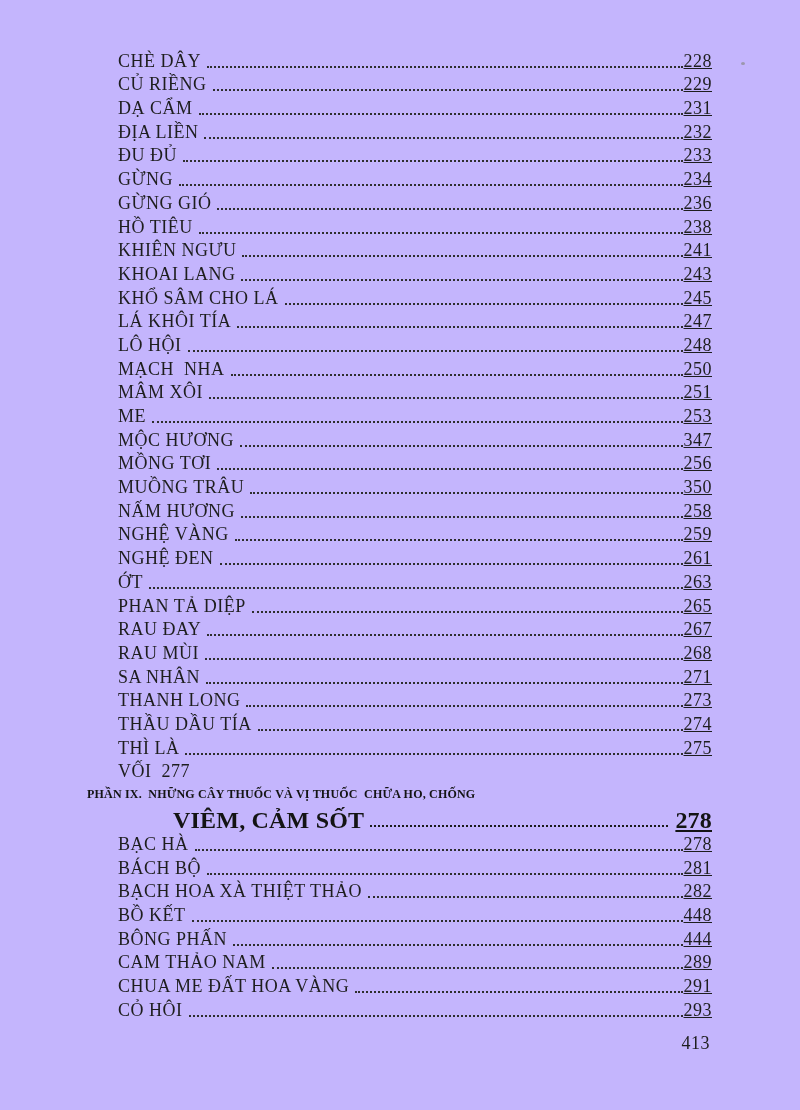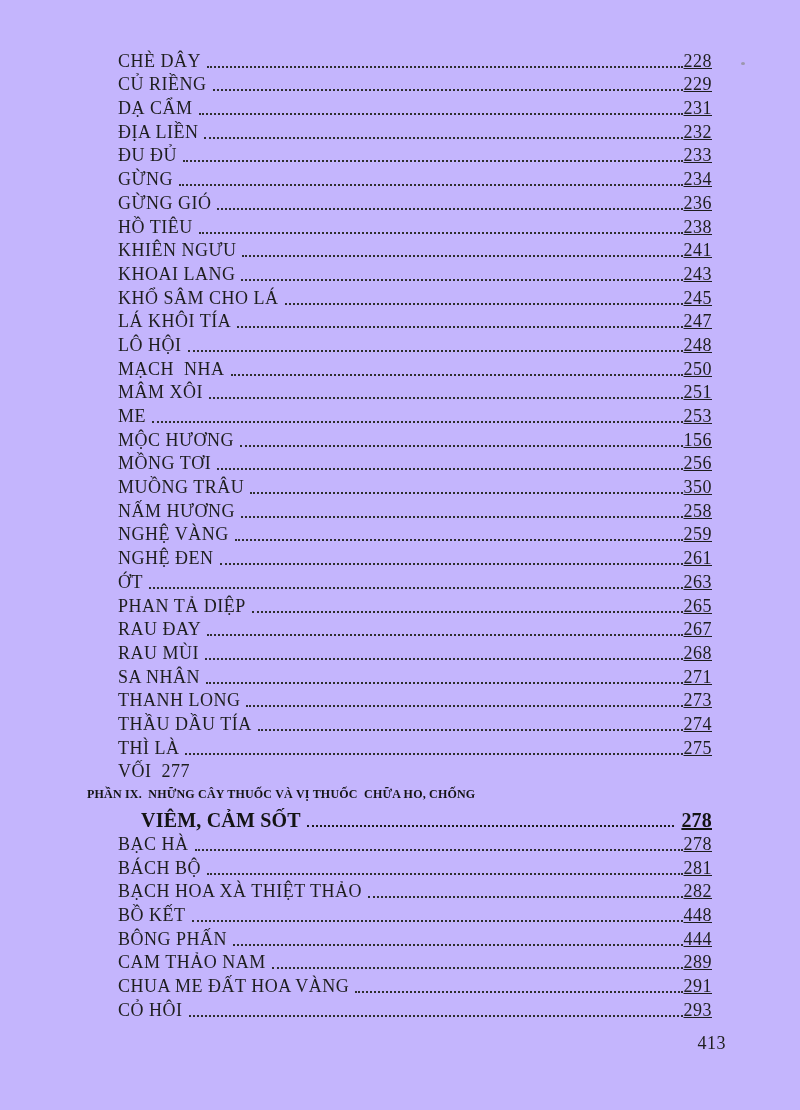--- a/index.html
+++ b/index.html
@@ -51,37 +51,37 @@
     font-weight: bold;
     color: #141414;
   }
   .heading-line1 {
     font-size: 12px;
     line-height: 25px;
     white-space: pre;
     letter-spacing: 0.2px;
   }
   .heading-line2 {
-    margin-left: 54px;
+    margin-left: 86px;
     height: 24px;
-    font-size: 20px;
+    font-size: 24px;
     line-height: 22px;
     letter-spacing: 0.2px;
   }
   .heading-line2 .leader {
     border-bottom: 2.5px dotted #1a1a1a;
     margin-bottom: 4px;
   }
   .heading-line2 .entry-page {
     padding-left: 6px;
   }
   .footer-page-number {
     position: absolute;
     top: 1033px;
-    right: 74px;
+    right: 90px;
     font-size: 18px;
     letter-spacing: 0.5px;
   }
   .scan-speck {
     position: absolute;
     left: 741px;
     top: 62px;
     width: 4px;
     height: 3px;
     background: #8a8a8a;
@@ -175,21 +175,21 @@
     <span class="entry-page">251</span>
   </div>
         <div class="toc-row">
     <span class="entry-label">ME</span>
     <span class="leader"></span>
     <span class="entry-page">253</span>
   </div>
         <div class="toc-row">
     <span class="entry-label">MỘC HƯƠNG</span>
     <span class="leader"></span>
-    <span class="entry-page">156</span>
+    <span class="entry-page">347</span>
   </div>
         <div class="toc-row">
     <span class="entry-label">MỒNG TƠI</span>
     <span class="leader"></span>
     <span class="entry-page">256</span>
   </div>
         <div class="toc-row">
     <span class="entry-label">MUỒNG TRÂU</span>
     <span class="leader"></span>
     <span class="entry-page">350</span>

